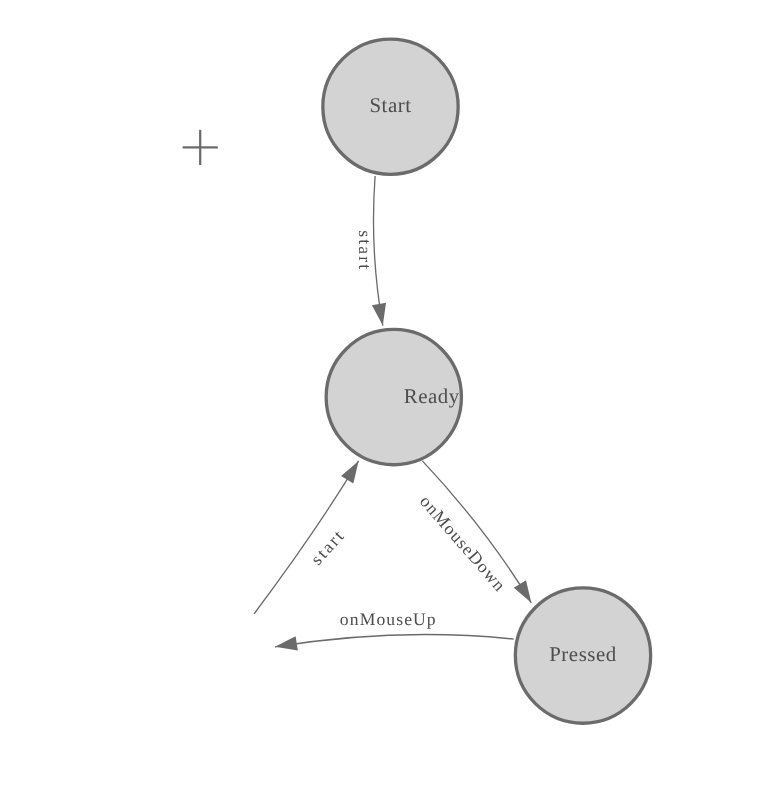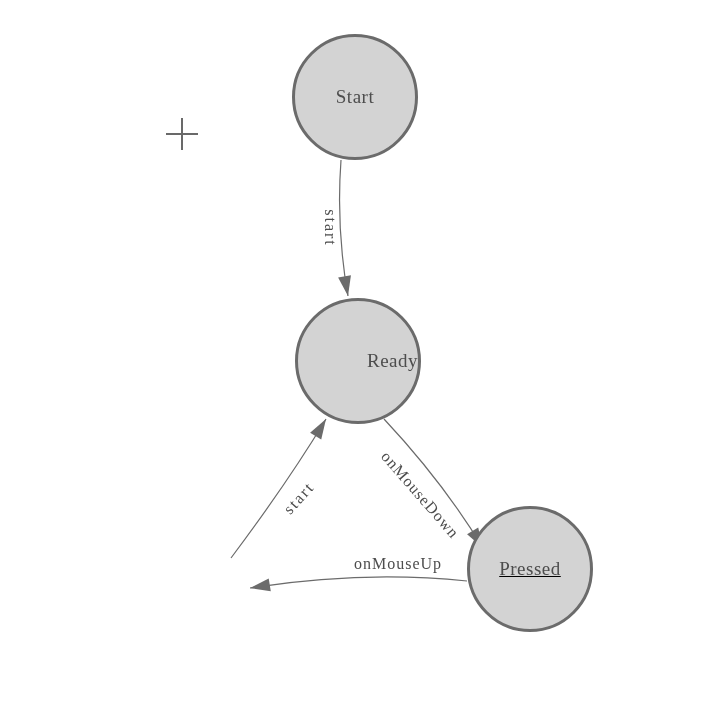--- a/index.html
+++ b/index.html
@@ -92,29 +92,29 @@
 
   <div class="node" style="left:292px; top:34px;">
     <span class="node-label">Start</span>
   </div>
 
   <div class="node" style="left:295px; top:298px;justify-content:flex-end;">
     <span class="node-label">Ready</span>
   </div>
 
 
-  <div class="node" style="left:467px; top:506px;text-decoration:underline;">
+  <div class="node" style="left:467px; top:533px;">
     <span class="node-label">Pressed</span>
   </div>
 
   <div class="edge-label" style="left:330px; top:228px; transform:translate(-50%,-50%) rotate(90deg); letter-spacing:2px;">start</div>
 
   <div class="edge-label" style="left:420px; top:495px; transform:translate(-50%,-50%) rotate(49deg);">onMouseDown</div>
 
-  <div class="edge-label" style="left:353px; top:564px; transform:translate(-50%,-50%);margin-left:45px;">onMouseUp</div>
+  <div class="edge-label" style="left:353px; top:564px; transform:translate(-50%,-50%);">onMouseUp</div>
 
   <div class="edge-label" style="left:299px; top:498px; transform:translate(-50%,-50%) rotate(-48deg); letter-spacing:2px;">start</div>
 
   <div class="crosshair">
     <div class="bar-h"></div>
     <div class="bar-v"></div>
   </div>
 
 </div>
 

